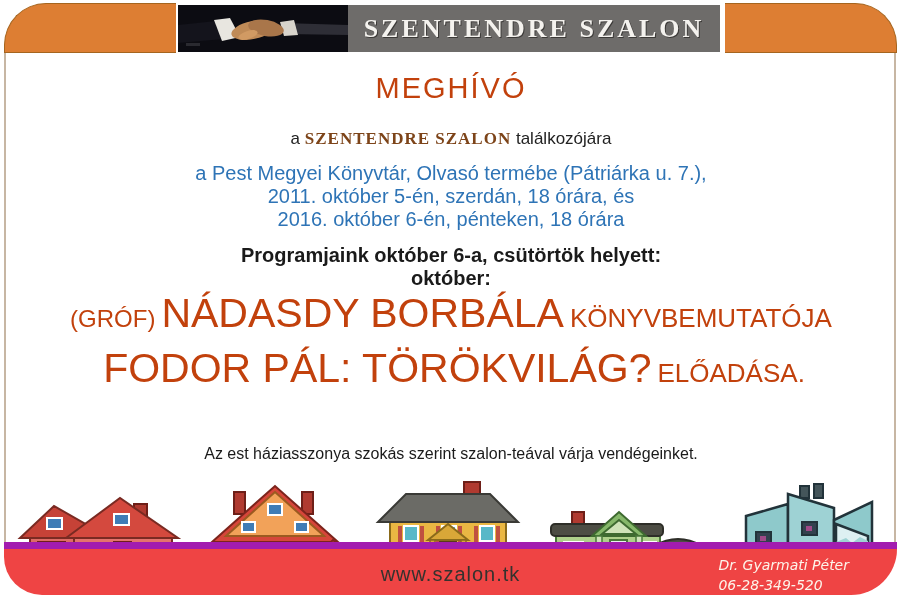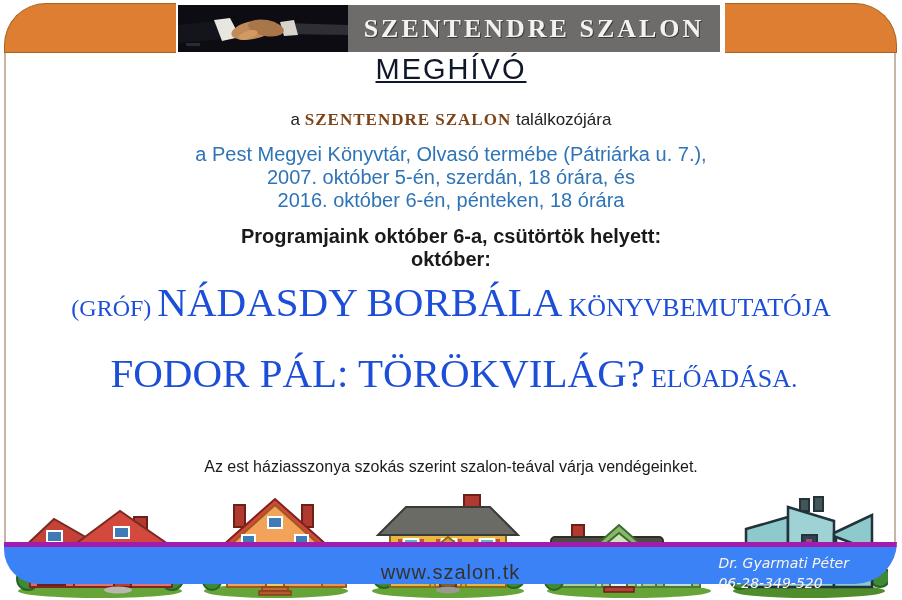--- a/index.html
+++ b/index.html
@@ -38,52 +38,52 @@
   .brand-title {
     font-family: "Liberation Serif", serif;
     font-weight: bold; font-size: 26px; letter-spacing: 3px; color: #f4f2ee;
     text-shadow: 1px 1px 0 #3c3a38;
   }
 
   
   .content { position: absolute; top: 53px; left: 0; width: 902px; text-align: center; }
 
   .meghivo {
-    margin-top: 0; font-size: 29px; letter-spacing: 2px; color: #0f172a; text-decoration: underline;
+    margin-top: 19px; font-size: 29px; letter-spacing: 2px; color: #c2410c;
   }
   .invite-line { margin-top: 24px; font-size: 17px; color: #222; }
   .salon-name {
     font-family: "Liberation Serif", serif; font-weight: bold;
     color: #7d4419; letter-spacing: 1px;
   }
   .blue-block { margin-top: 13px; font-size: 20px; line-height: 23px; color: #2e74b6; }
   .program-intro { margin-top: 13px; font-size: 20px; font-weight: bold; color: #1a1a1a; line-height: 23px; }
   .day-label { font-size: 20px; font-weight: bold; color: #1a1a1a; line-height: 23px; }
 
-  .event-line { color: #1d4ed8; line-height: 62px; white-space: nowrap; font-family: Liberation Serif, serif; }
+  .event-line { color: #c2410c; line-height: 47px; white-space: nowrap; }
   .event-prefix { font-size: 24px; }
   .event-big    { font-size: 41px; margin: 0 6px; }
   .event-suffix { font-size: 26px; }
 
   .note-line { margin-top: 45px; font-size: 16px; color: #1a1a1a; }
 
   
   .houses-row {
     margin-top: 13px; padding: 0 14px;
     display: flex; justify-content: space-between; align-items: flex-end;
     height: 110px;
   }
   .house { display: block; }
 
   
   .footer {
-    position: absolute; left: 4px; right: 5px; top: 542px; height: 42px;
-    background: #3b82f6;
+    position: absolute; left: 4px; right: 5px; top: 542px; height: 53px;
+    background: #ef4444;
     border-bottom-left-radius: 38px; border-bottom-right-radius: 46px;
-    border-top: 5px solid #a21caf;
+    border-top: 7px solid #a21caf;
   }
   .website {
     position: absolute; left: 0; width: 100%; top: 14px;
     text-align: center; font-size: 20px; color: #35322e; letter-spacing: 1px;
   }
   .contact {
     position: absolute; right: 48px; top: 6px; 
     font-family: "DejaVu Sans", sans-serif; font-style: italic;
     font-size: 14px; line-height: 20px; color: #fdf4ea;
   }
@@ -121,21 +121,21 @@
   </div>
 
   <div class="content">
 
     <div class="meghivo">MEGHÍVÓ</div>
 
     <div class="invite-line"><span>a </span><span class="salon-name">SZENTENDRE SZALON</span><span> találkozójára</span></div>
 
     <div class="blue-block">
       <div>a Pest Megyei Könyvtár, Olvasó termébe (Pátriárka u. 7.),</div>
-      <div>2007. október 5-én, szerdán, 18 órára, és</div>
+      <div>2011. október 5-én, szerdán, 18 órára, és</div>
       <div>2016. október 6-én, pénteken, 18 órára</div>
     </div>
 
     <div class="program-intro">Programjaink október 6-a, csütörtök helyett:</div>
     <div class="day-label">október:</div>
 
     <div class="event-line"><span class="event-prefix">(GRÓF)</span><span class="event-big">NÁDASDY BORBÁLA</span><span class="event-suffix">KÖNYVBEMUTATÓJA</span></div>
 
 
     <div class="event-line"><span class="event-big">FODOR PÁL: TÖRÖKVILÁG?</span><span class="event-suffix">ELŐADÁSA.</span></div>

